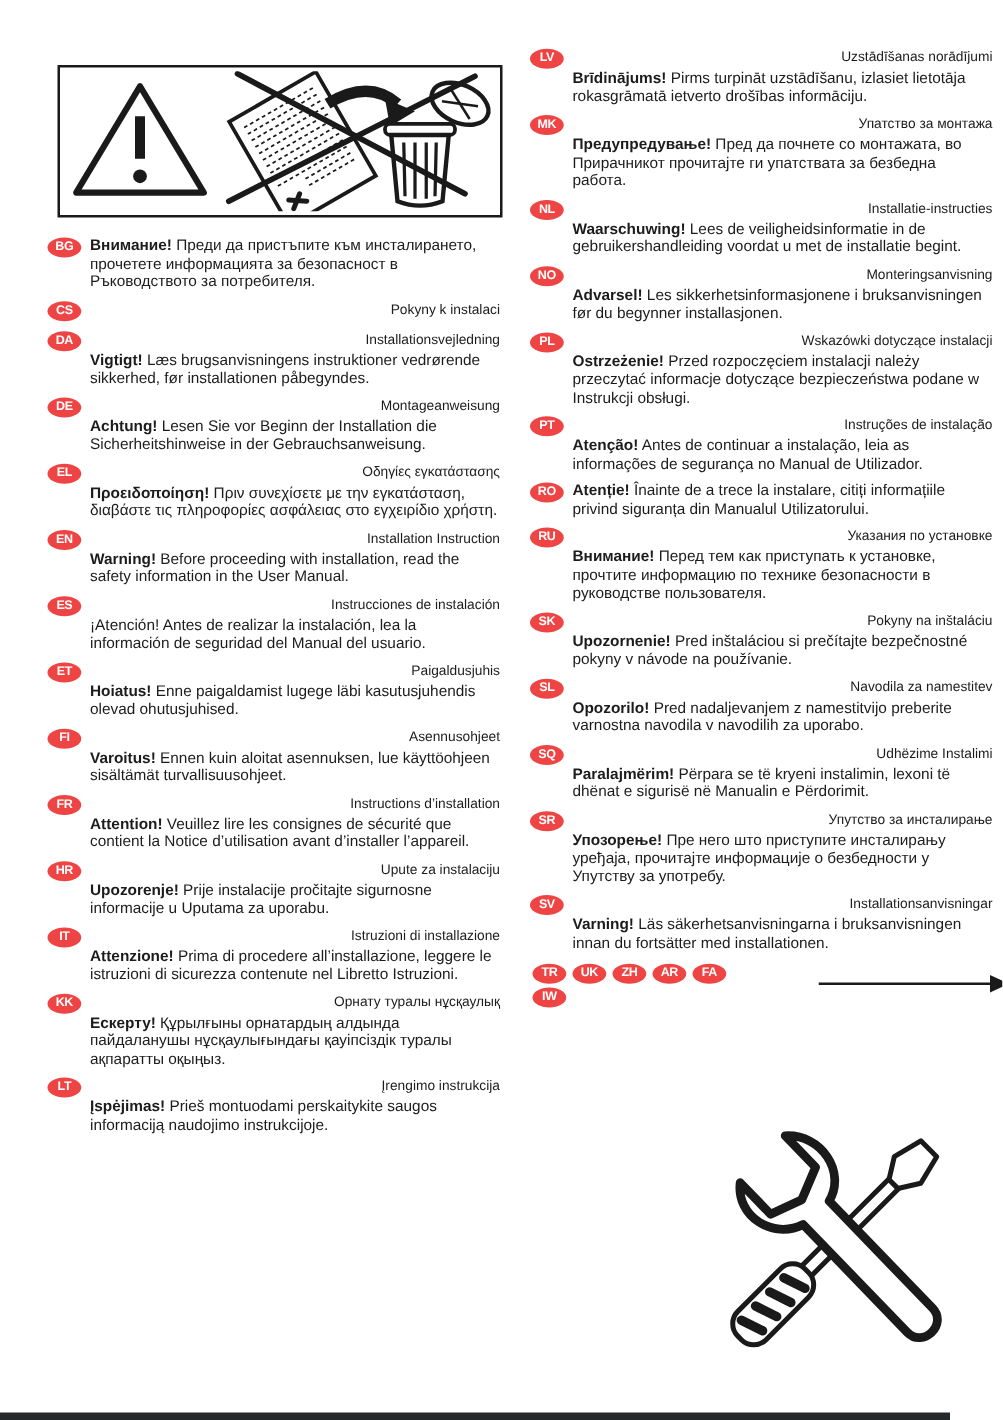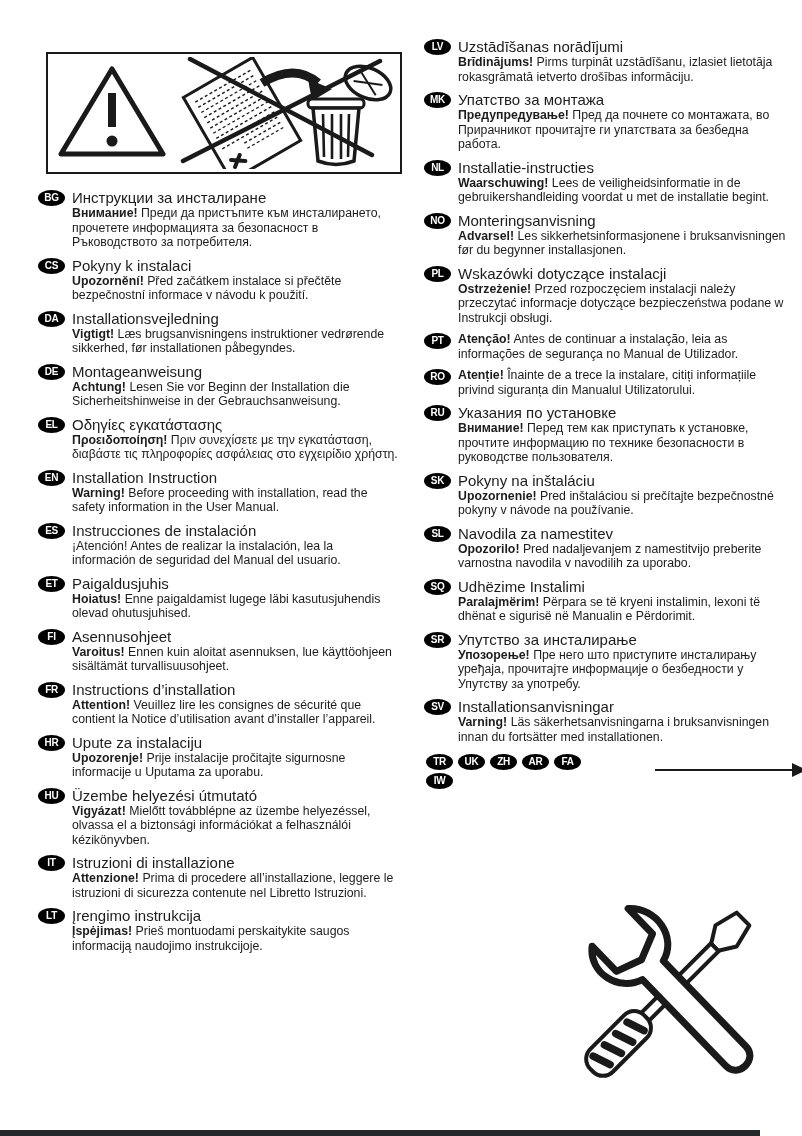--- a/index.html
+++ b/index.html
@@ -5,24 +5,24 @@
   html,body{margin:0;padding:0;background:#fff;}
   .page{position:relative;width:802px;height:1136px;background:#ffffff;overflow:hidden;
         font-family:"Liberation Sans","DejaVu Sans",sans-serif;color:#1c1c1c;}
   .col{position:absolute;}
   .col-left{left:38px;top:52px;width:362px;}
   .col-right{left:424px;top:38px;width:370px;}
   .top-box{width:352px;height:118px;border:2px solid #1a1a1a;margin-left:8px;margin-bottom:15px;
            display:flex;align-items:center;justify-content:center;background:#fff;}
   .section{display:flex;margin-bottom:7px;}
   .badge{flex:0 0 auto;display:inline-block;width:27px;height:16px;border-radius:50%;
-         background:#000000;color:#fff;font-weight:bold;font-size:10px;line-height:16px;
+         background:#ef4444;color:#fff;font-weight:bold;font-size:10px;line-height:16px;
          text-align:center;letter-spacing:-0.3px;margin-right:7px;margin-top:1px;}
   .texts{flex:1;min-width:0;}
-  .title{font-size:15px;line-height:17px;}
+  .title{font-size:11px;line-height:17px;text-align:right;}
   .body{font-size:12.3px;line-height:14.5px;}
   .body .lead{font-weight:bold;}
   .body .lead.plain{font-weight:400;}
   .lang-row{display:flex;align-items:center;margin-left:2px;gap:39px;}
   .lang-row .badge{margin-right:5px;margin-top:0;}
   .arrow-line{display:inline-block;position:relative;width:148px;height:2.5px;background:#1a1a1a;margin-left:10px;}
   .arrow-line::after{content:'';position:absolute;right:-13px;top:-5.75px;width:0;height:0;
         border-left:15px solid #1a1a1a;border-top:7px solid transparent;border-bottom:7px solid transparent;}
   .tools{position:absolute;left:554px;top:882px;width:242px;height:212px;}
   .bottom-bar{position:absolute;left:0;bottom:0;width:760px;height:6px;background:#26292c;}
@@ -87,30 +87,28 @@
         <g stroke="#1a1a1a" stroke-width="4.5" stroke-linecap="round">
           <line x1="140" y1="2" x2="322" y2="98"></line>
           <line x1="133" y1="104" x2="330" y2="4"></line>
         </g>
       </svg>
     </div>
     <div id="left-sections">
   <div class="section">
     <span class="badge">BG</span>
     <div class="texts">
-      <div class="title">Инструкции за инсталиране</div>
       <div class="body"><span class="lead">Внимание!</span> <span class="rest">Преди да пристъпите към инсталирането, прочетете информацията за безопасност в Ръководството за потребителя.</span></div>
     </div>
   </div>
 
   <div class="section">
     <span class="badge">CS</span>
     <div class="texts">
       <div class="title">Pokyny k instalaci</div>
-      <div class="body"><span class="lead">Upozornění!</span> <span class="rest">Před začátkem instalace si přečtěte bezpečnostní informace v návodu k použití.</span></div>
     </div>
   </div>
 
   <div class="section">
     <span class="badge">DA</span>
     <div class="texts">
       <div class="title">Installationsvejledning</div>
       <div class="body"><span class="lead">Vigtigt!</span> <span class="rest">Læs brugsanvisningens instruktioner vedrørende sikkerhed, før installationen påbegyndes.</span></div>
     </div>
   </div>
@@ -172,36 +170,36 @@
   </div>
 
   <div class="section">
     <span class="badge">HR</span>
     <div class="texts">
       <div class="title">Upute za instalaciju</div>
       <div class="body"><span class="lead">Upozorenje!</span> <span class="rest">Prije instalacije pročitajte sigurnosne informacije u Uputama za uporabu.</span></div>
     </div>
   </div>
 
-  <div class="section">
-    <span class="badge">HU</span>
-    <div class="texts">
-      <div class="title">Üzembe helyezési útmutató</div>
-      <div class="body"><span class="lead">Vigyázat!</span> <span class="rest">Mielőtt továbblépne az üzembe helyezéssel, olvassa el a biztonsági információkat a felhasználói kézikönyvben.</span></div>
-    </div>
-  </div>
 
   <div class="section">
     <span class="badge">IT</span>
     <div class="texts">
       <div class="title">Istruzioni di installazione</div>
       <div class="body"><span class="lead">Attenzione!</span> <span class="rest">Prima di procedere all’installazione, leggere le istruzioni di sicurezza contenute nel Libretto Istruzioni.</span></div>
     </div>
   </div>
 
+  <div class="section">
+    <span class="badge">KK</span>
+    <div class="texts">
+      <div class="title">Орнату туралы нұсқаулық</div>
+      <div class="body"><span class="lead">Ескерту!</span> <span class="rest">Құрылғыны орнатардың алдында пайдаланушы нұсқаулығындағы қауіпсіздік туралы ақпаратты оқыңыз.</span></div>
+    </div>
+  </div>
 
   <div class="section">
     <span class="badge">LT</span>
     <div class="texts">
       <div class="title">Įrengimo instrukcija</div>
       <div class="body"><span class="lead">Įspėjimas!</span> <span class="rest">Prieš montuodami perskaitykite saugos informaciją naudojimo instrukcijoje.</span></div>
     </div>
   </div>
 </div>
   </div>
@@ -244,20 +242,21 @@
     <span class="badge">PL</span>
     <div class="texts">
       <div class="title">Wskazówki dotyczące instalacji</div>
       <div class="body"><span class="lead">Ostrzeżenie!</span> <span class="rest">Przed rozpoczęciem instalacji należy przeczytać informacje dotyczące bezpieczeństwa podane w Instrukcji obsługi.</span></div>
     </div>
   </div>
 
   <div class="section">
     <span class="badge">PT</span>
     <div class="texts">
+      <div class="title">Instruções de instalação</div>
       <div class="body"><span class="lead">Atenção!</span> <span class="rest">Antes de continuar a instalação, leia as informações de segurança no Manual de Utilizador.</span></div>
     </div>
   </div>
 
   <div class="section">
     <span class="badge">RO</span>
     <div class="texts">
       <div class="body"><span class="lead">Atenție!</span> <span class="rest">Înainte de a trece la instalare, citiți informațiile privind siguranța din Manualul Utilizatorului.</span></div>
     </div>
   </div>

